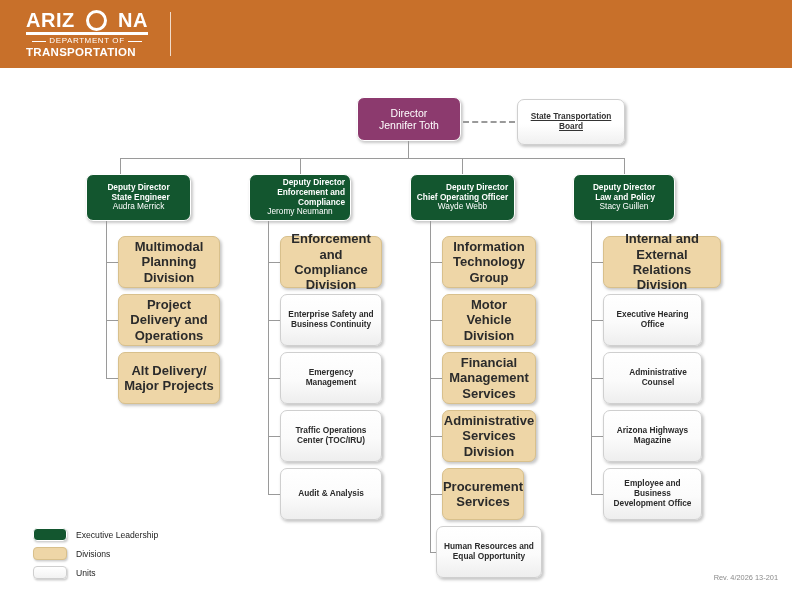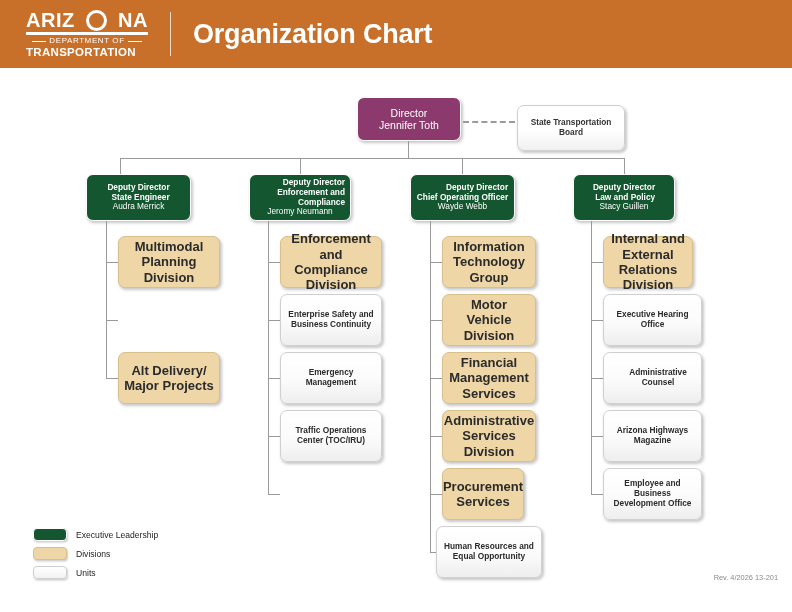--- a/index.html
+++ b/index.html
@@ -122,33 +122,32 @@
     </div>
     <div class="logo-rule"></div>
     <div class="logo-mid">
       <span class="logo-dash"></span>
       <span>DEPARTMENT OF</span>
       <span class="logo-dash"></span>
     </div>
     <div class="logo-bot">TRANSPORTATION</div>
   </div>
   <div class="hdr-divider"></div>
-  <div class="hdr-title">Organization Chart</div>
 </div>
 
 <div class="canvas">
 
   <div class="node n-director" style="left:357px;top:29px;width:104px;height:44px;">
     <div>
       <span class="ttl">Director</span>
       <span class="ttl">Jennifer Toth</span>
     </div>
   </div>
 
-  <div class="node n-board" style="left:517px;top:37px;width:108px;height:46px;">
+  <div class="node n-board" style="left:517px;top:31px;width:108px;height:46px;text-decoration:underline;">
     <span>State Transportation Board</span>
   </div>
 
   <div class="dashline" style="left:463px;top:53px;width:52px;"></div>
 
   <div class="line vline" style="left:408px;top:73px;height:17px;"></div>
 
   <div class="line hline" style="left:120px;top:90px;width:505px;"></div>
 
   <div class="line vline" style="left:120px;top:90px;height:16px;"></div>
@@ -163,20 +162,23 @@
       <span class="ttl nm">Audra Merrick</span>
     </div>
   </div>
   <div class="line vline" style="left:106px;top:153px;height:158px;"></div>
   <div class="line hline" style="left:106px;top:194px;width:12px;"></div>
   <div class="line hline" style="left:106px;top:252px;width:12px;"></div>
   <div class="line hline" style="left:106px;top:310px;width:12px;"></div>
 
   <div class="node n-div" style="left:118px;top:168px;width:102px;height:52px;">
     <span>Multimodal Planning Division</span>
+  </div>
+  <div class="node n-div" style="left:118px;top:226px;width:102px;height:52px;">
+    <span>Project Delivery and Operations</span>
   </div>
   <div class="node n-div" style="left:118px;top:284px;width:102px;height:52px;">
     <span>Alt Delivery/ Major Projects</span>
   </div>
 
   <div class="node n-exec" style="left:249px;top:106px;width:102px;height:47px;">
     <div>
       <b class="ttl">Deputy Director</b>
       <b class="ttl">Enforcement and Compliance</b>
       <span class="ttl nm">Jeromy Neumann</span>
@@ -193,20 +195,23 @@
     <span>Enforcement and Compliance Division</span>
   </div>
   <div class="node n-unit" style="left:280px;top:226px;width:102px;height:52px;">
     <span>Enterprise Safety and Business Continuity</span>
   </div>
   <div class="node n-unit" style="left:280px;top:284px;width:102px;height:52px;">
     <span>Emergency Management</span>
   </div>
   <div class="node n-unit" style="left:280px;top:342px;width:102px;height:52px;">
     <span>Traffic Operations Center (TOC/IRU)</span>
+  </div>
+  <div class="node n-unit" style="left:280px;top:400px;width:102px;height:52px;">
+    <span>Audit &amp; Analysis</span>
   </div>
 
   <div class="node n-exec" style="left:410px;top:106px;width:105px;height:47px;">
     <div>
       <b class="ttl">Deputy Director</b>
       <b class="ttl">Chief Operating Officer</b>
       <span class="ttl nm">Wayde Webb</span>
     </div>
   </div>
   <div class="line vline" style="left:430px;top:153px;height:332px;"></div>
@@ -243,21 +248,21 @@
       <span class="ttl nm">Stacy Guillen</span>
     </div>
   </div>
   <div class="line vline" style="left:591px;top:153px;height:274px;"></div>
   <div class="line hline" style="left:591px;top:194px;width:12px;"></div>
   <div class="line hline" style="left:591px;top:252px;width:12px;"></div>
   <div class="line hline" style="left:591px;top:310px;width:12px;"></div>
   <div class="line hline" style="left:591px;top:368px;width:12px;"></div>
   <div class="line hline" style="left:591px;top:426px;width:12px;"></div>
 
-  <div class="node n-div" style="left:603px;top:168px;width:90px;height:52px;text-align:center;">
+  <div class="node n-div" style="left:603px;top:168px;width:118px;height:52px;text-align:center;">
     <span>Internal and External Relations Division</span>
   </div>
   <div class="node n-unit" style="left:603px;top:226px;width:99px;height:52px;">
     <span>Executive Hearing Office</span>
   </div>
   <div class="node n-unit" style="left:603px;top:284px;width:99px;height:52px;padding-left:16px;">
     <span>Administrative Counsel</span>
   </div>
   <div class="node n-unit" style="left:603px;top:342px;width:99px;height:52px;">
     <span>Arizona Highways Magazine</span>

